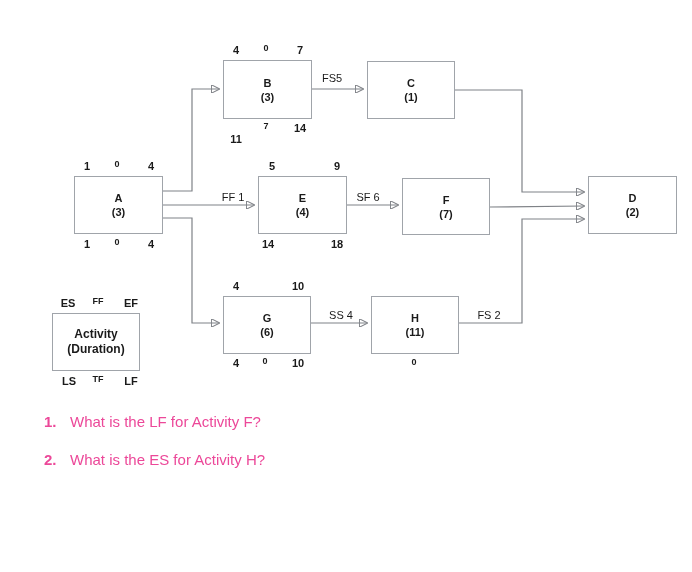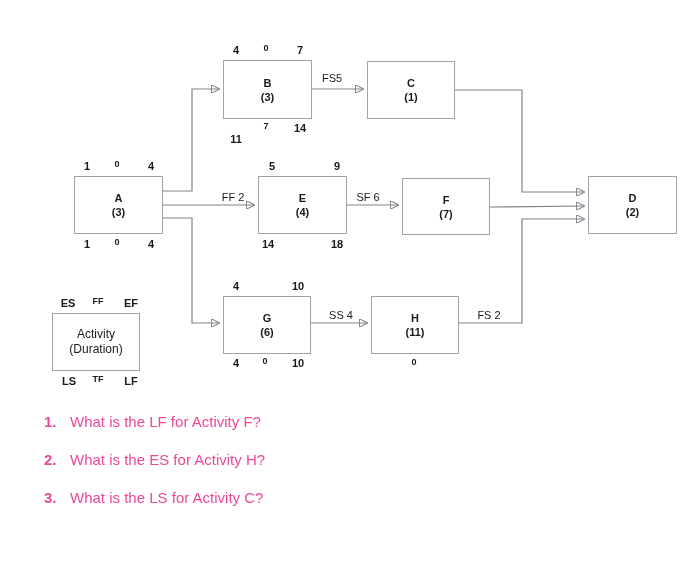--- a/index.html
+++ b/index.html
@@ -26,21 +26,21 @@
   }
   .box-name, .box-dur {
     font-size: 11px;
     font-weight: bold;
     line-height: 14px;
     text-align: center;
     color: #1a1a1a;
   }
   .legend-name, .legend-dur {
     font-size: 12px;
-    font-weight: normal;
+    font-weight: bold;
     line-height: 15px;
     text-align: center;
     color: #1a1a1a;
   }
   
   .num {
     position: absolute;
     font-size: 11px;
     font-weight: bold;
     transform: translateX(-50%);
@@ -160,28 +160,25 @@
 
   <span class="num" style="left:236px; top:280px">4</span>
   <span class="num" style="left:298px; top:280px">10</span>
   <span class="num" style="left:236px; top:357px">4</span>
   <span class="num num-sm" style="left:265px; top:356px">0</span>
   <span class="num" style="left:298px; top:357px">10</span>
 
   <span class="num num-sm" style="left:414px; top:357px">0</span>
 
   <span class="edge-label" style="left:332px; top:72px">FS5</span>
-  <span class="edge-label" style="left:233px; top:191px">FF 2</span>
+  <span class="edge-label" style="left:233px; top:191px">FF 1</span>
   <span class="edge-label" style="left:368px; top:191px">SF 6</span>
   <span class="edge-label" style="left:341px; top:309px">SS 4</span>
   <span class="edge-label" style="left:489px; top:309px">FS 2</span>
 
   <div class="question" style="top:413px">
     <span class="q-num">1.</span><span class="q-text">What is the LF for Activity F?</span>
   </div>
   <div class="question" style="top:451px">
     <span class="q-num">2.</span><span class="q-text">What is the ES for Activity H?</span>
   </div>
-  <div class="question" style="top:489px">
-    <span class="q-num">3.</span><span class="q-text">What is the LS for Activity C?</span>
-  </div>
 
 </div>
 
 </body></html>

